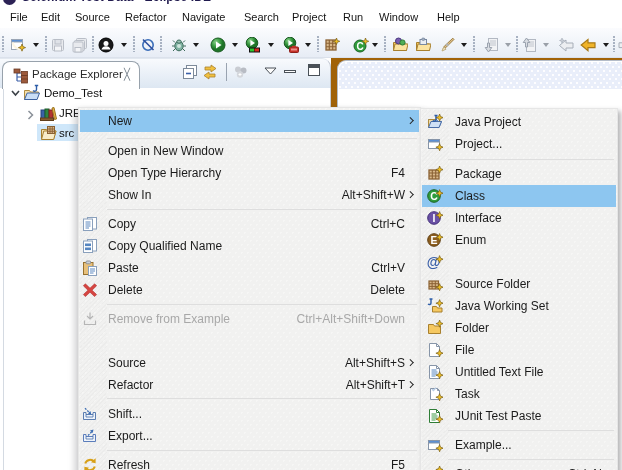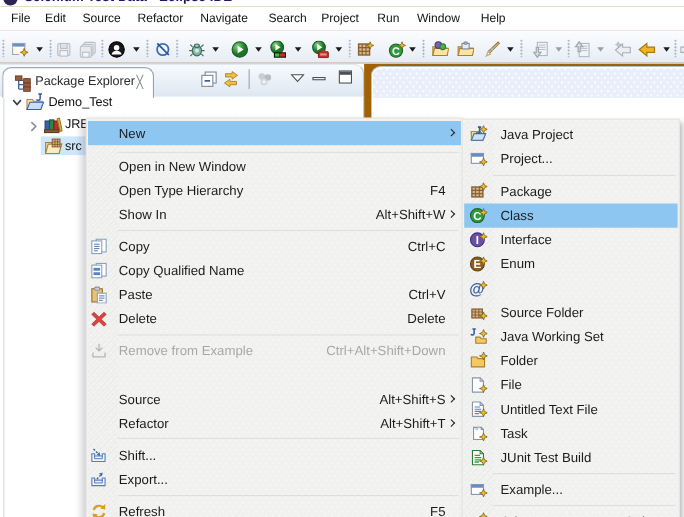--- a/index.html
+++ b/index.html
@@ -534,21 +534,21 @@
         </svg>
         <span class="lbl">Task</span>
       </div>
     <div class="mi" style="top:296px">
         <svg class="mic" viewBox="0 0 16 16">
           <path d="M2.5 1.5h7l3 3v10h-10z" fill="#fff" stroke="#2e7d36"></path>
           <path d="M9.5 1.5v3h3" fill="none" stroke="#2e7d36"></path>
           <path d="M4.5 6h5M4.5 8h6M4.5 10h6M4.5 12h4" stroke="#3f9c46" stroke-width="1.2"></path>
           <path d="M12.6 7.6l1 2.6 2.7 1-2.7 1-1 2.6-1-2.6-2.7-1 2.7-1z" fill="#efbf25" stroke="#7a5f16" stroke-width=".7"></path>
         </svg>
-        <span class="lbl">JUnit Test Build</span>
+        <span class="lbl">JUnit Test Paste</span>
       </div>
     <div class="sep" style="top:321px;left:27px;right:3px"></div>
     <div class="mi" style="top:325px">
         <svg class="mic" viewBox="0 0 16 16">
           <rect x="1.5" y="3.5" width="11" height="9" fill="#fff" stroke="#8795a8"></rect>
           <path d="M1.5 3.5h11v2.5h-11z" fill="#5b8fd4" stroke="#8795a8"></path>
           <path d="M12.6 7.6l1 2.6 2.7 1-2.7 1-1 2.6-1-2.6-2.7-1 2.7-1z" fill="#efbf25" stroke="#7a5f16" stroke-width=".7"></path>
         </svg>
         <span class="lbl">Example...</span>
       </div>

